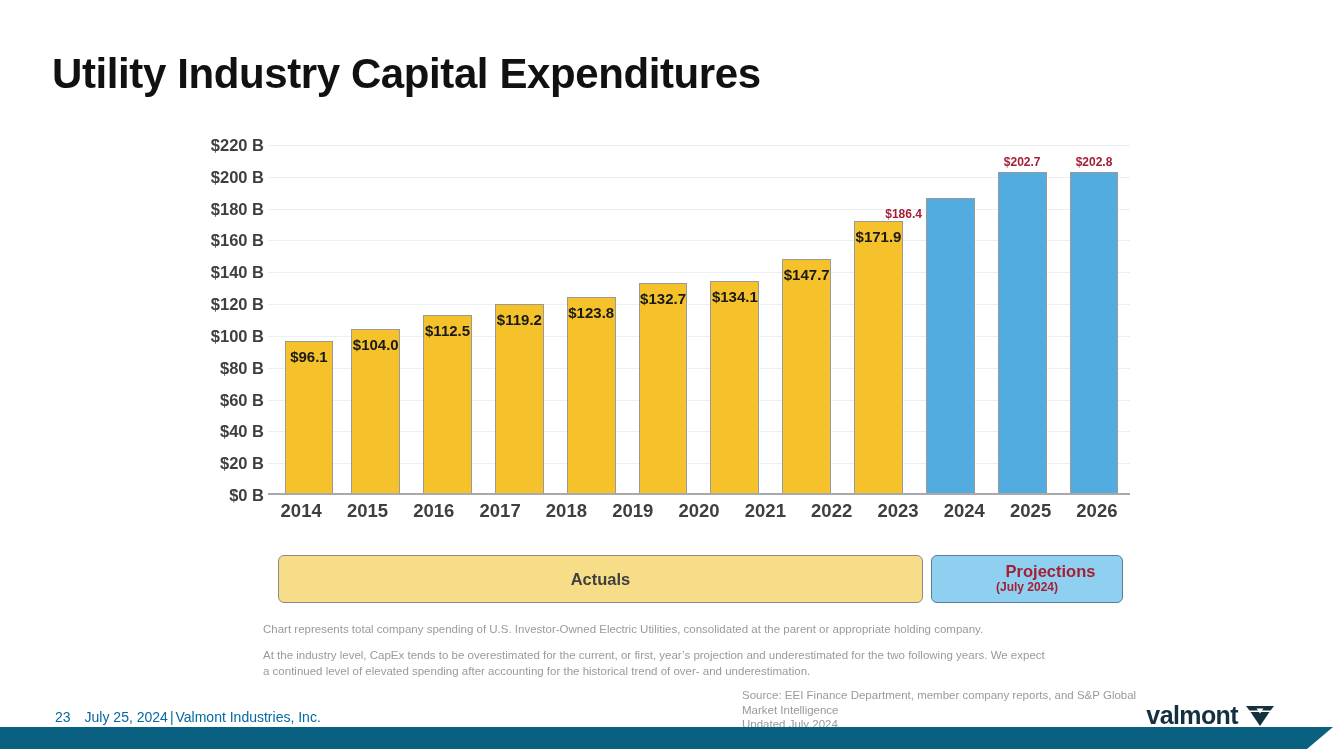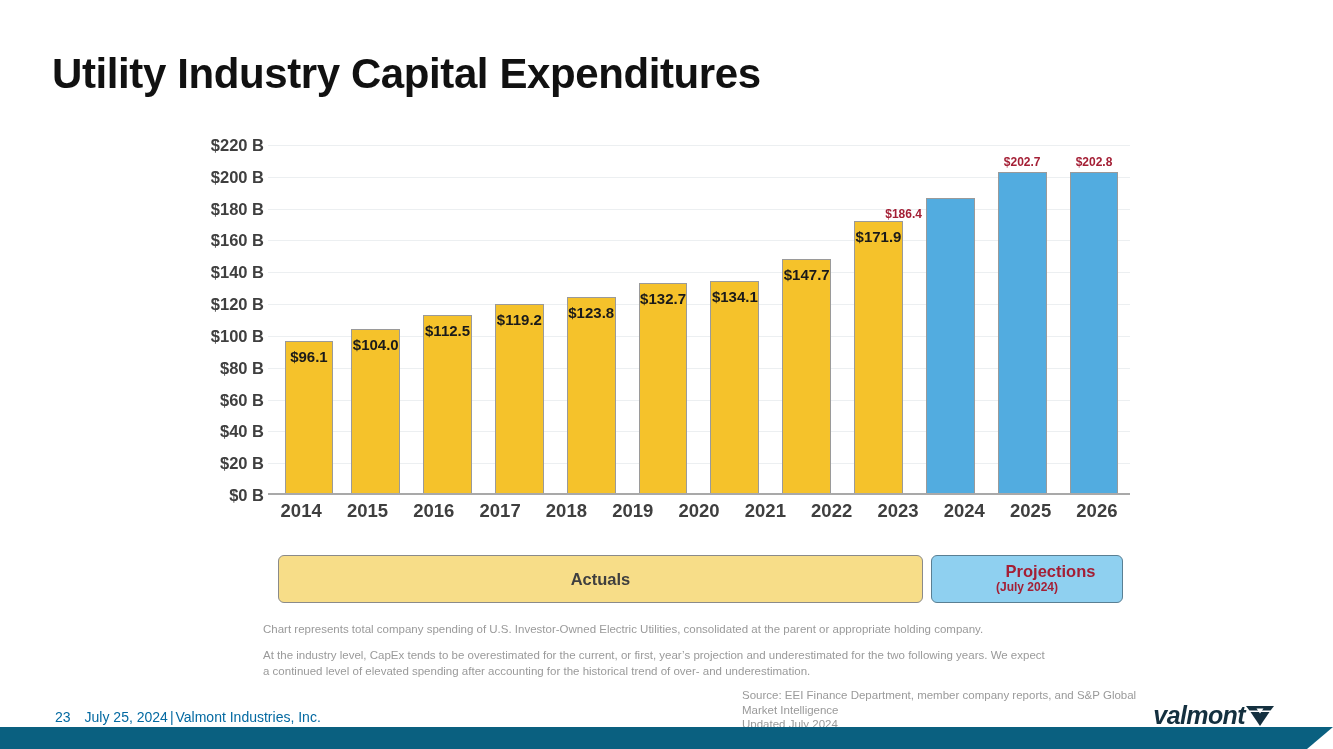--- a/index.html
+++ b/index.html
@@ -213,21 +213,21 @@
     white-space: nowrap;
   }
   #footer-left .pagenum { margin-right: 14px; }
   #footer-left .sep { margin: 0 2px; }
 
   #valmont-logo {
     position: absolute;
     right: 58px; top: 703px;
     display: flex;
     align-items: center;
-    font-style: italic;
+    gap: 7px;
   }
   #valmont-logo .wordmark {
     font-size: 25px;
     font-weight: bold;
     color: #14303F;
     letter-spacing: -0.6px;
     line-height: 1;
   }
   #valmont-logo .vmark { line-height: 0; }
 

